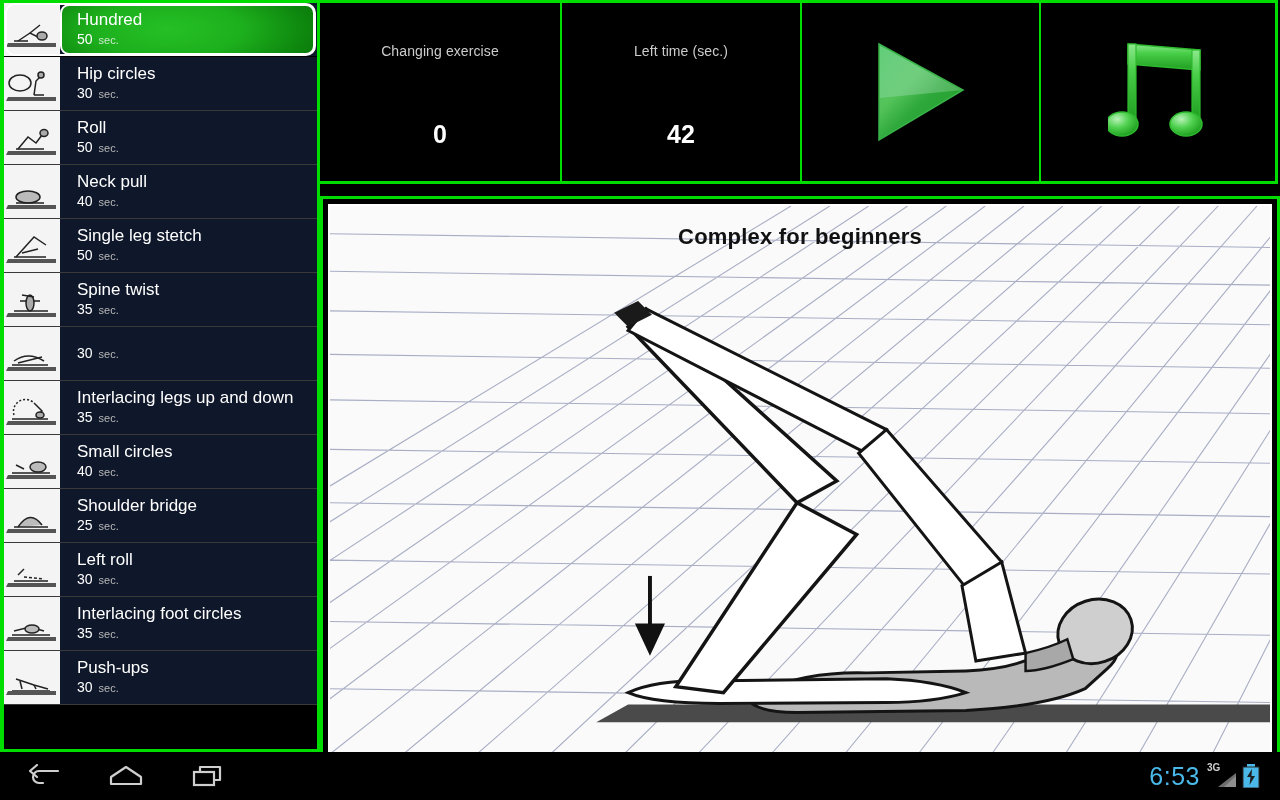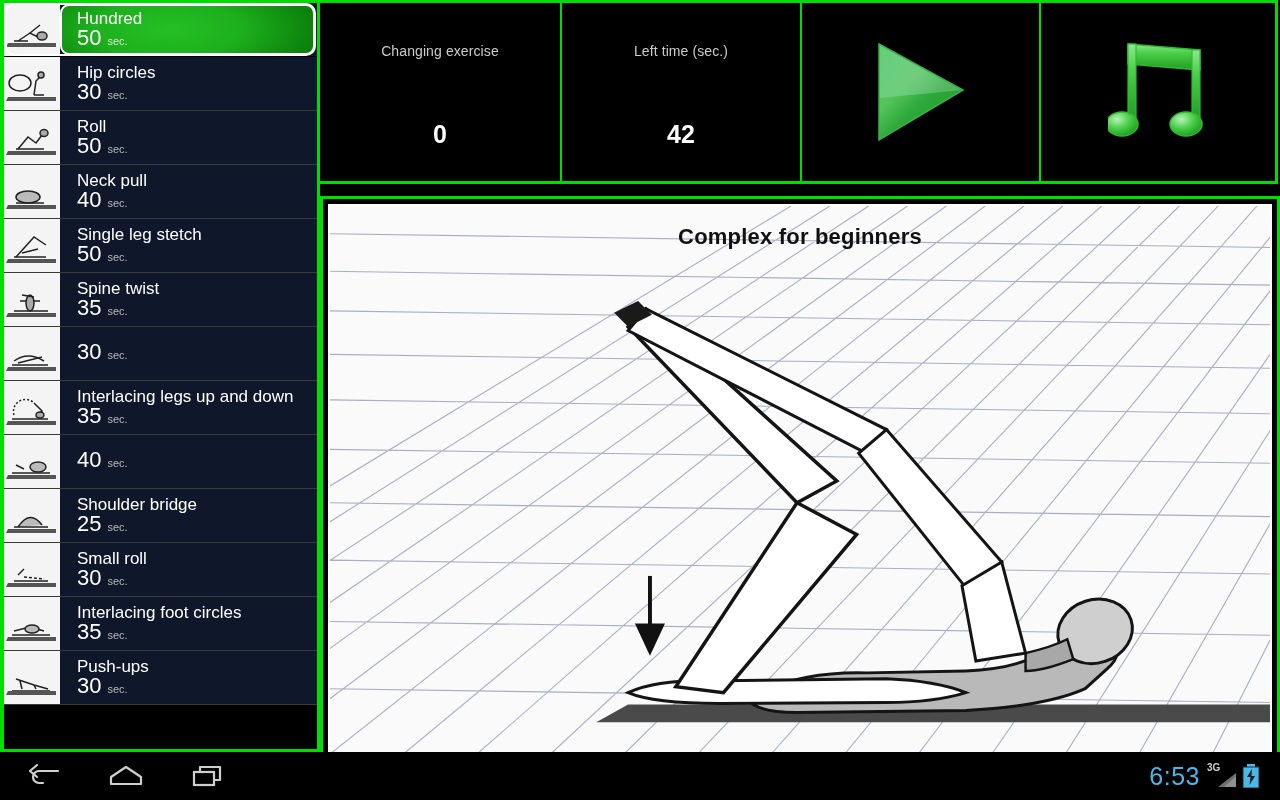--- a/index.html
+++ b/index.html
@@ -41,21 +41,21 @@
     flex: 1; position: relative;
     display: flex; flex-direction: column; justify-content: center;
     padding-left: 9px;
     overflow: hidden;
   }
   .ex-name {
     color: #ffffff; font-size: 17px; line-height: 20px;
     white-space: nowrap;
   }
   .ex-dur { display: flex; align-items: baseline; gap: 6px; line-height: 18px; }
-  .ex-secs { color: #ffffff; font-size: 22px; }
+  .ex-secs { color: #ffffff; font-size: 14px; }
   .ex-unit { color: #b8b8b8; font-size: 11px; }
 
   
   .sel-wrap {
     position: absolute; left: 56px; right: 2px; top: 1px; bottom: 1px;
     border: 2px solid #ffffff;
     border-radius: 9px;
     background:
       radial-gradient(ellipse 78% 150% at 42% 50%, #25c025 0%, #1db01d 38%, #0f8a0f 68%, #046704 100%);
     z-index: 0;
@@ -310,20 +310,21 @@
             <svg viewBox="0 0 56 53">
               <g stroke="#222" stroke-width="1.5" fill="none">
                 <path d="M12 30 L20 34"></path>
                 <ellipse cx="34" cy="32" rx="8" ry="5" fill="#bbb"></ellipse>
                 <path d="M8 38 L46 38"></path>
               </g>
               <path d="M4 40 L52 40 L52 44 L2 44 Z" fill="#555"></path>
             </svg>
           </div>
           <div class="ex-body">
+            <div class="ex-name">Small circles</div>
             <div class="ex-dur">
               <span class="ex-secs">40</span>
               <span class="ex-unit">sec.</span>
             </div>
           </div>
         </div>
         <div class="ex-row">
           <div class="ex-thumb">
             <svg viewBox="0 0 56 53">
               <g stroke="#222" stroke-width="1.5" fill="none">
@@ -346,21 +347,21 @@
             <svg viewBox="0 0 56 53">
               <g stroke="#222" stroke-width="1.5" fill="none">
                 <path d="M14 32 L20 26"></path>
                 <path d="M20 34 L40 36" stroke-dasharray="3 2"></path>
                 <path d="M10 38 L44 38"></path>
               </g>
               <path d="M4 40 L52 40 L52 44 L2 44 Z" fill="#555"></path>
             </svg>
           </div>
           <div class="ex-body">
-            <div class="ex-name">Small roll</div>
+            <div class="ex-name">Left roll</div>
             <div class="ex-dur">
               <span class="ex-secs">30</span>
               <span class="ex-unit">sec.</span>
             </div>
           </div>
         </div>
         <div class="ex-row">
           <div class="ex-thumb">
             <svg viewBox="0 0 56 53">
               <g stroke="#222" stroke-width="1.5" fill="none">

